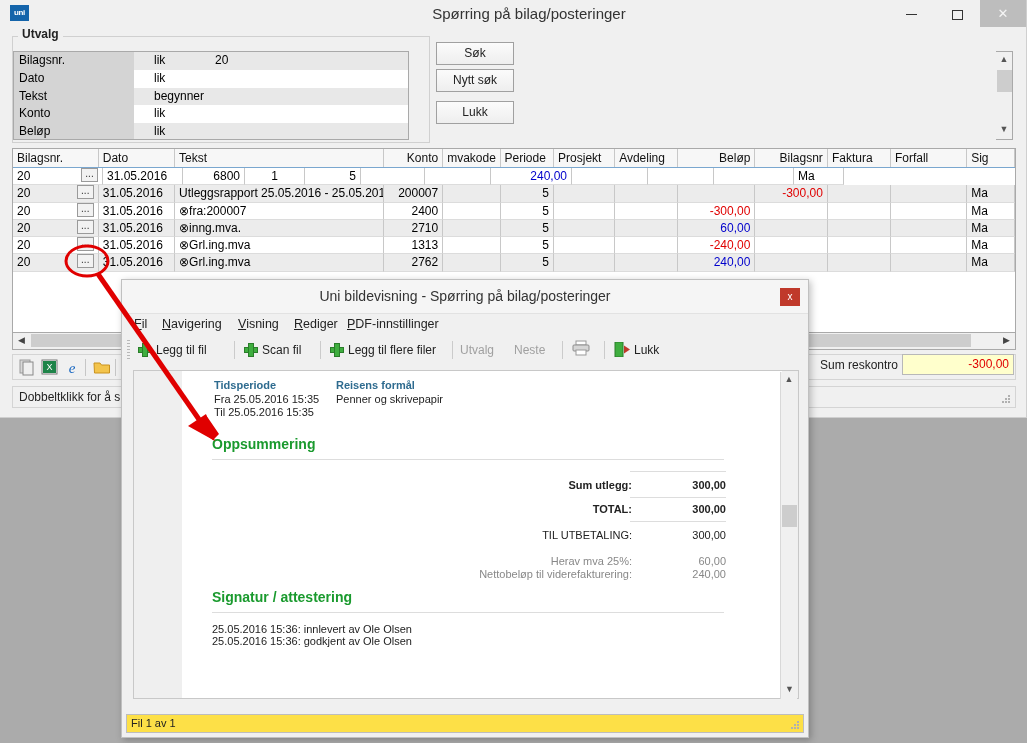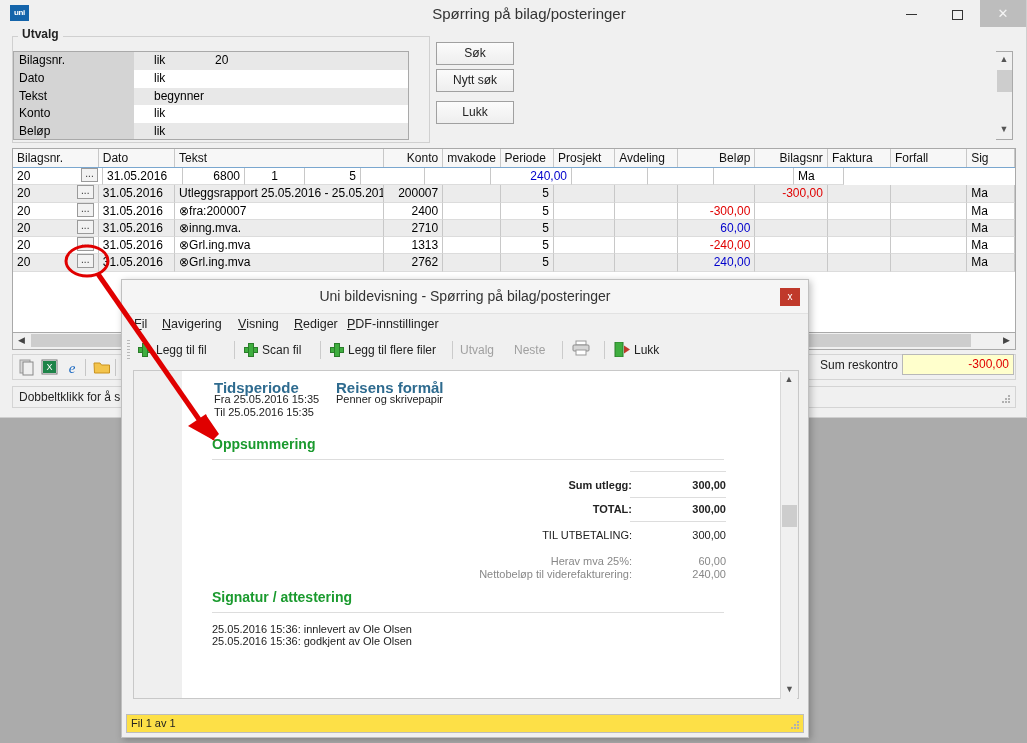--- a/index.html
+++ b/index.html
@@ -254,21 +254,21 @@
     overflow: hidden;
   }
   #doc-scroll {
     position: absolute; right: 1px; top: 1px;
     width: 17px; height: 327px;
     background: #f0f0f0; border-left: 1px solid #d8d8d8;
     z-index: 5;
   }
   #ds-thumb { position:absolute; left:1px; top:133px; width:15px; height:22px; background:#cdcdcd; }
 
-  .doc-lbl-head { position:absolute; font-size:15px; font-weight:bold; color:#2e6b8f; }
+  .doc-lbl-head { position:absolute; font-size:11px; font-weight:bold; color:#2e6b8f; }
   .doc-txt { position:absolute; font-size:11px; color:#222; }
   .doc-green {
     position: absolute; font-size: 14px; font-weight: bold; color: #1a9a2e;
   }
   .doc-hr { position:absolute; height:1px; background:#ddd; }
   .doc-r-lbl { position:absolute; text-align:right; font-size:11px; color:#222; }
   .doc-r-val { position:absolute; text-align:right; font-size:11px; color:#222; }
   .bold { font-weight: bold; }
   .gray { color: #888; }
 

